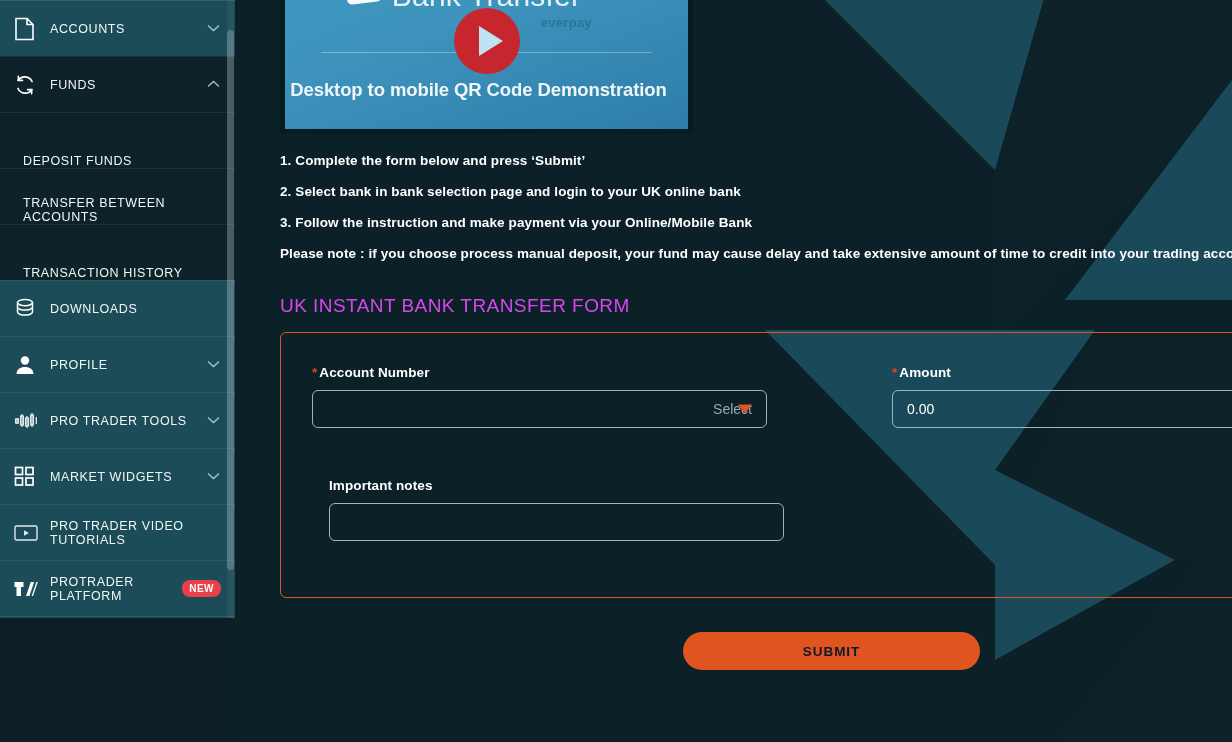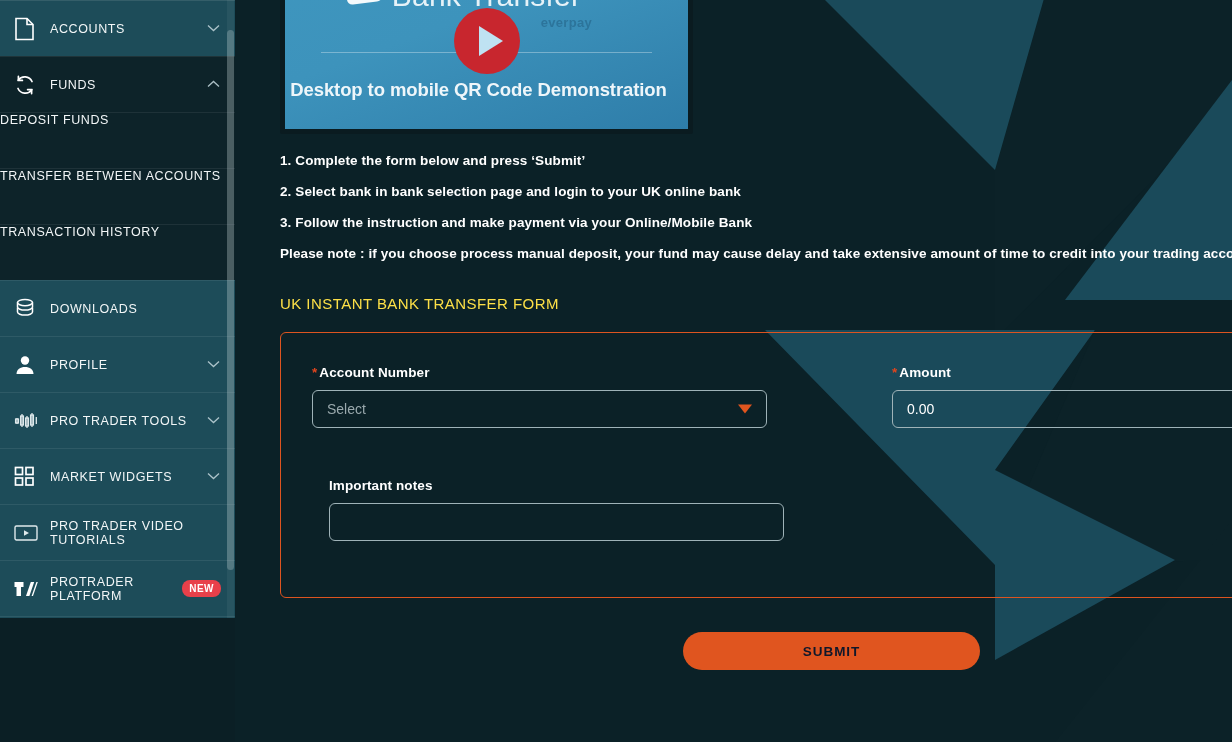--- a/index.html
+++ b/index.html
@@ -53,22 +53,23 @@
     font-size: 11px;
     line-height: 1;
     opacity: .9;
   }
 
   
   .nav-row.dark, .sub-item { background: #0d2329; }
   #sidebar .group-dark { background: #0d2329; }
 
   .sub-item {
-    display: flex; align-items: flex-start;
+    display: flex; align-items: flex-end;
     height: 56px;
+    padding-left: 23px;
     border-top: 1px solid rgba(255,255,255,0.07);
     color: #f2f6f7;
     font-size: 12.5px;
     letter-spacing: 0.6px;
     cursor: pointer;
     user-select: none;
   }
 
   .badge-new {
     background: #e8404a;
@@ -192,22 +193,22 @@
     white-space: nowrap;
   }
   #i1 { top: 153px; }
   #i2 { top: 184px; }
   #i3 { top: 215px; }
   #i4 { top: 246px; }
 
   #form-title {
     position: absolute;
     left: 45px; top: 295px;
-    color: #fde047;
-    font-size: 15px;
+    color: #d946ef;
+    font-size: 19px;
     letter-spacing: .45px;
     font-weight: 400;
   }
 
   
   #form-box {
     position: absolute;
     left: 45px; top: 332px;
     width: 1060px; height: 266px;
     border: 1px solid #dd5420;
@@ -229,21 +230,21 @@
     border: 1px solid #9fb3b8;
     border-radius: 6px;
     background: transparent;
     display: flex;
     align-items: center;
     padding: 0 14px;
     color: #ffffff;
     font-size: 14px;
     cursor: text;
   }
-  .inp.select { cursor: pointer; }
+  .inp.select { cursor: pointer; justify-content: flex-end; }
   .inp .ph { color: #9aa9ad; }
   .caret {
     position: absolute; right: 14px; top: 50%;
     transform: translateY(-50%);
     width: 0; height: 0;
     border-left: 7px solid transparent;
     border-right: 7px solid transparent;
     border-top: 9px solid #e0551e;
   }
 

